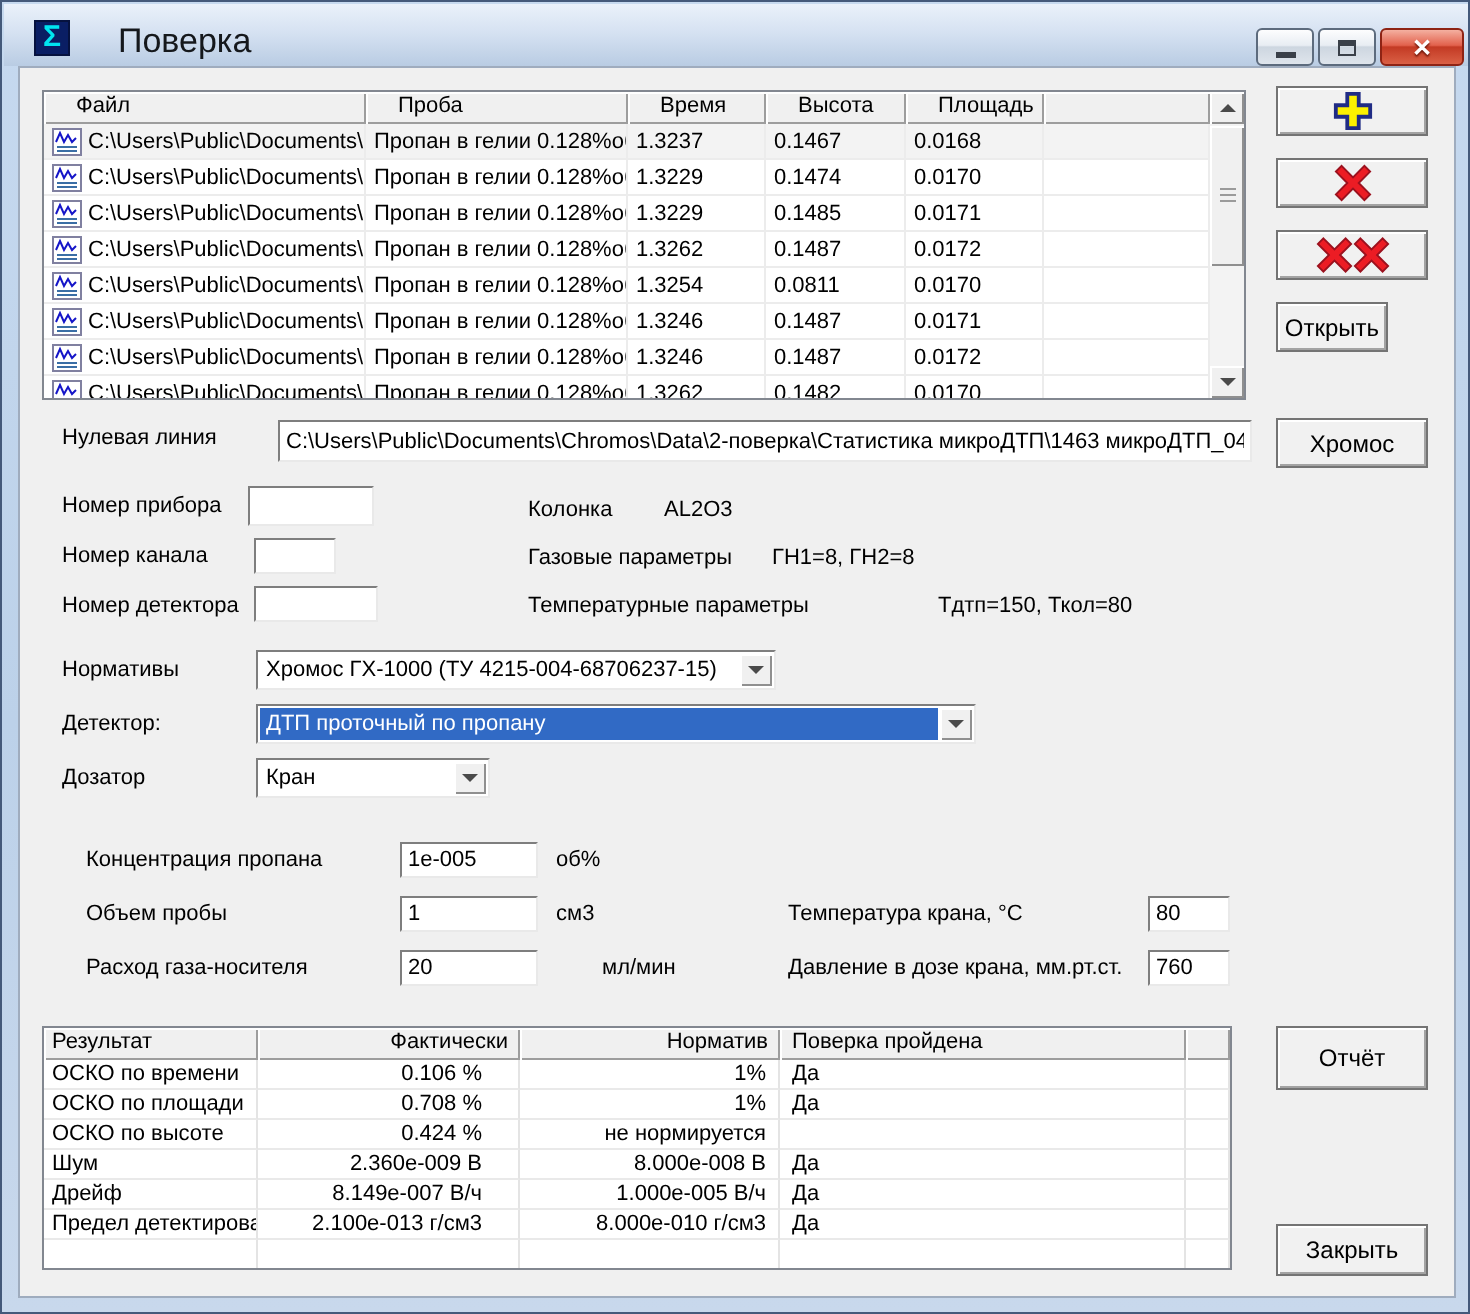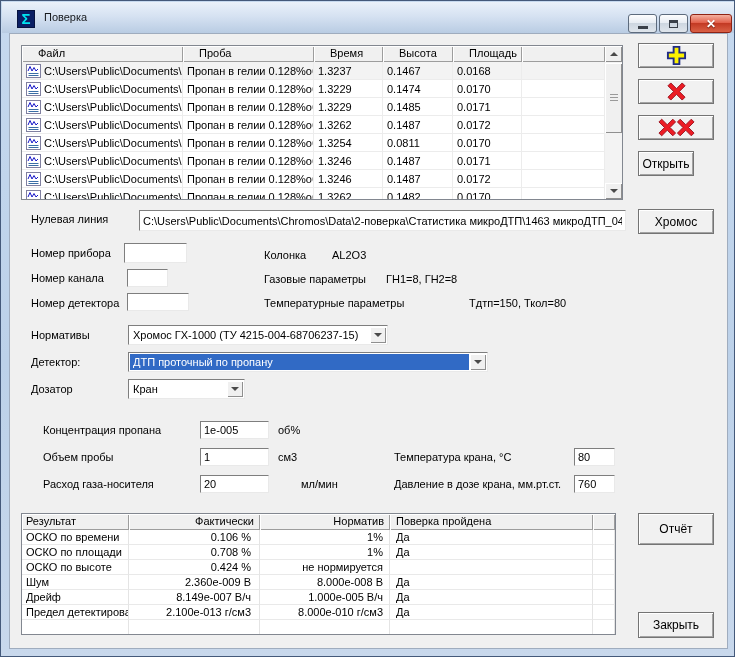--- a/index.html
+++ b/index.html
@@ -8,21 +8,21 @@
 
   .window { position:relative; width:735px; height:657px; overflow:hidden;
             border:1px solid #44597A;
             background:linear-gradient(180deg,#C6D9EF 0%,#BCD1E9 55%,#C8D8EC 100%); }
 
   .titlebar { position:absolute; left:1px; top:1px; width:733px; height:31px;
               background:linear-gradient(180deg,#EAF1FA 0%,#D6E2F2 45%,#B9CCE3 100%); }
   .title-icon { position:absolute; left:15px; top:8px; width:18px; height:18px;
                 background:#0A1E64; border:1px solid #06123F; color:#00E5F0;
                 font-size:15px; font-weight:bold; text-align:center; line-height:16px; }
-  .title-text { position:absolute; left:42px; top:9px; font-size:11px; color:#15181c; }
+  .title-text { position:absolute; left:57px; top:9px; font-size:17px; color:#15181c; }
 
   .cap-btn { position:absolute; top:12px; height:19px; border:1px solid #5d6b7d; border-radius:3px;
              background:linear-gradient(180deg,#FDFDFE 0%,#E8EDF3 45%,#CDD6E0 50%,#DFE5EC 100%);
              display:flex; align-items:center; justify-content:center; }
   .cap-min { left:626px; width:29px; }
   .cap-max { left:657px; width:29px; }
   .cap-close { left:688px; width:42px;
                background:linear-gradient(180deg,#F4B0A0 0%,#E2614C 45%,#C33A24 50%,#DA6045 100%);
                border-color:#8E2314; color:#fff; font-weight:bold; font-size:12px;
                text-shadow:0 1px 1px #701608; }
@@ -82,21 +82,21 @@
 
   
   .res-table { position:absolute; left:20px; top:512px; width:595px; height:122px;
                background:#fff; border:1px solid #828790; }
   .rt-head { position:absolute; left:0; top:0; right:0; height:16px; display:flex; }
   .rt-body { position:absolute; left:0; top:16px; right:0; bottom:0; overflow:hidden; }
   .rt-row { height:15px; display:flex; }
   .rc { border-right:1px solid #E4E4E4; border-bottom:1px solid #E9E9E9;
         font-size:11px; display:flex; align-items:center; white-space:nowrap; overflow:hidden; }
   .r-name { width:107px; padding-left:4px; }
-  .r-actual { width:131px; justify-content:flex-end; padding-right:8px; }
+  .r-actual { width:131px; justify-content:flex-end; padding-right:18px; }
   .r-norm { width:130px; justify-content:flex-end; padding-right:6px; }
   .r-passed { width:203px; padding-left:6px; }
   .r-extra { flex:1; }
   .hc.ha-r { text-align:right; padding-right:6px; padding-left:0; }
 </style>
 </head>
 <body>
 
 <div class="window">
 

